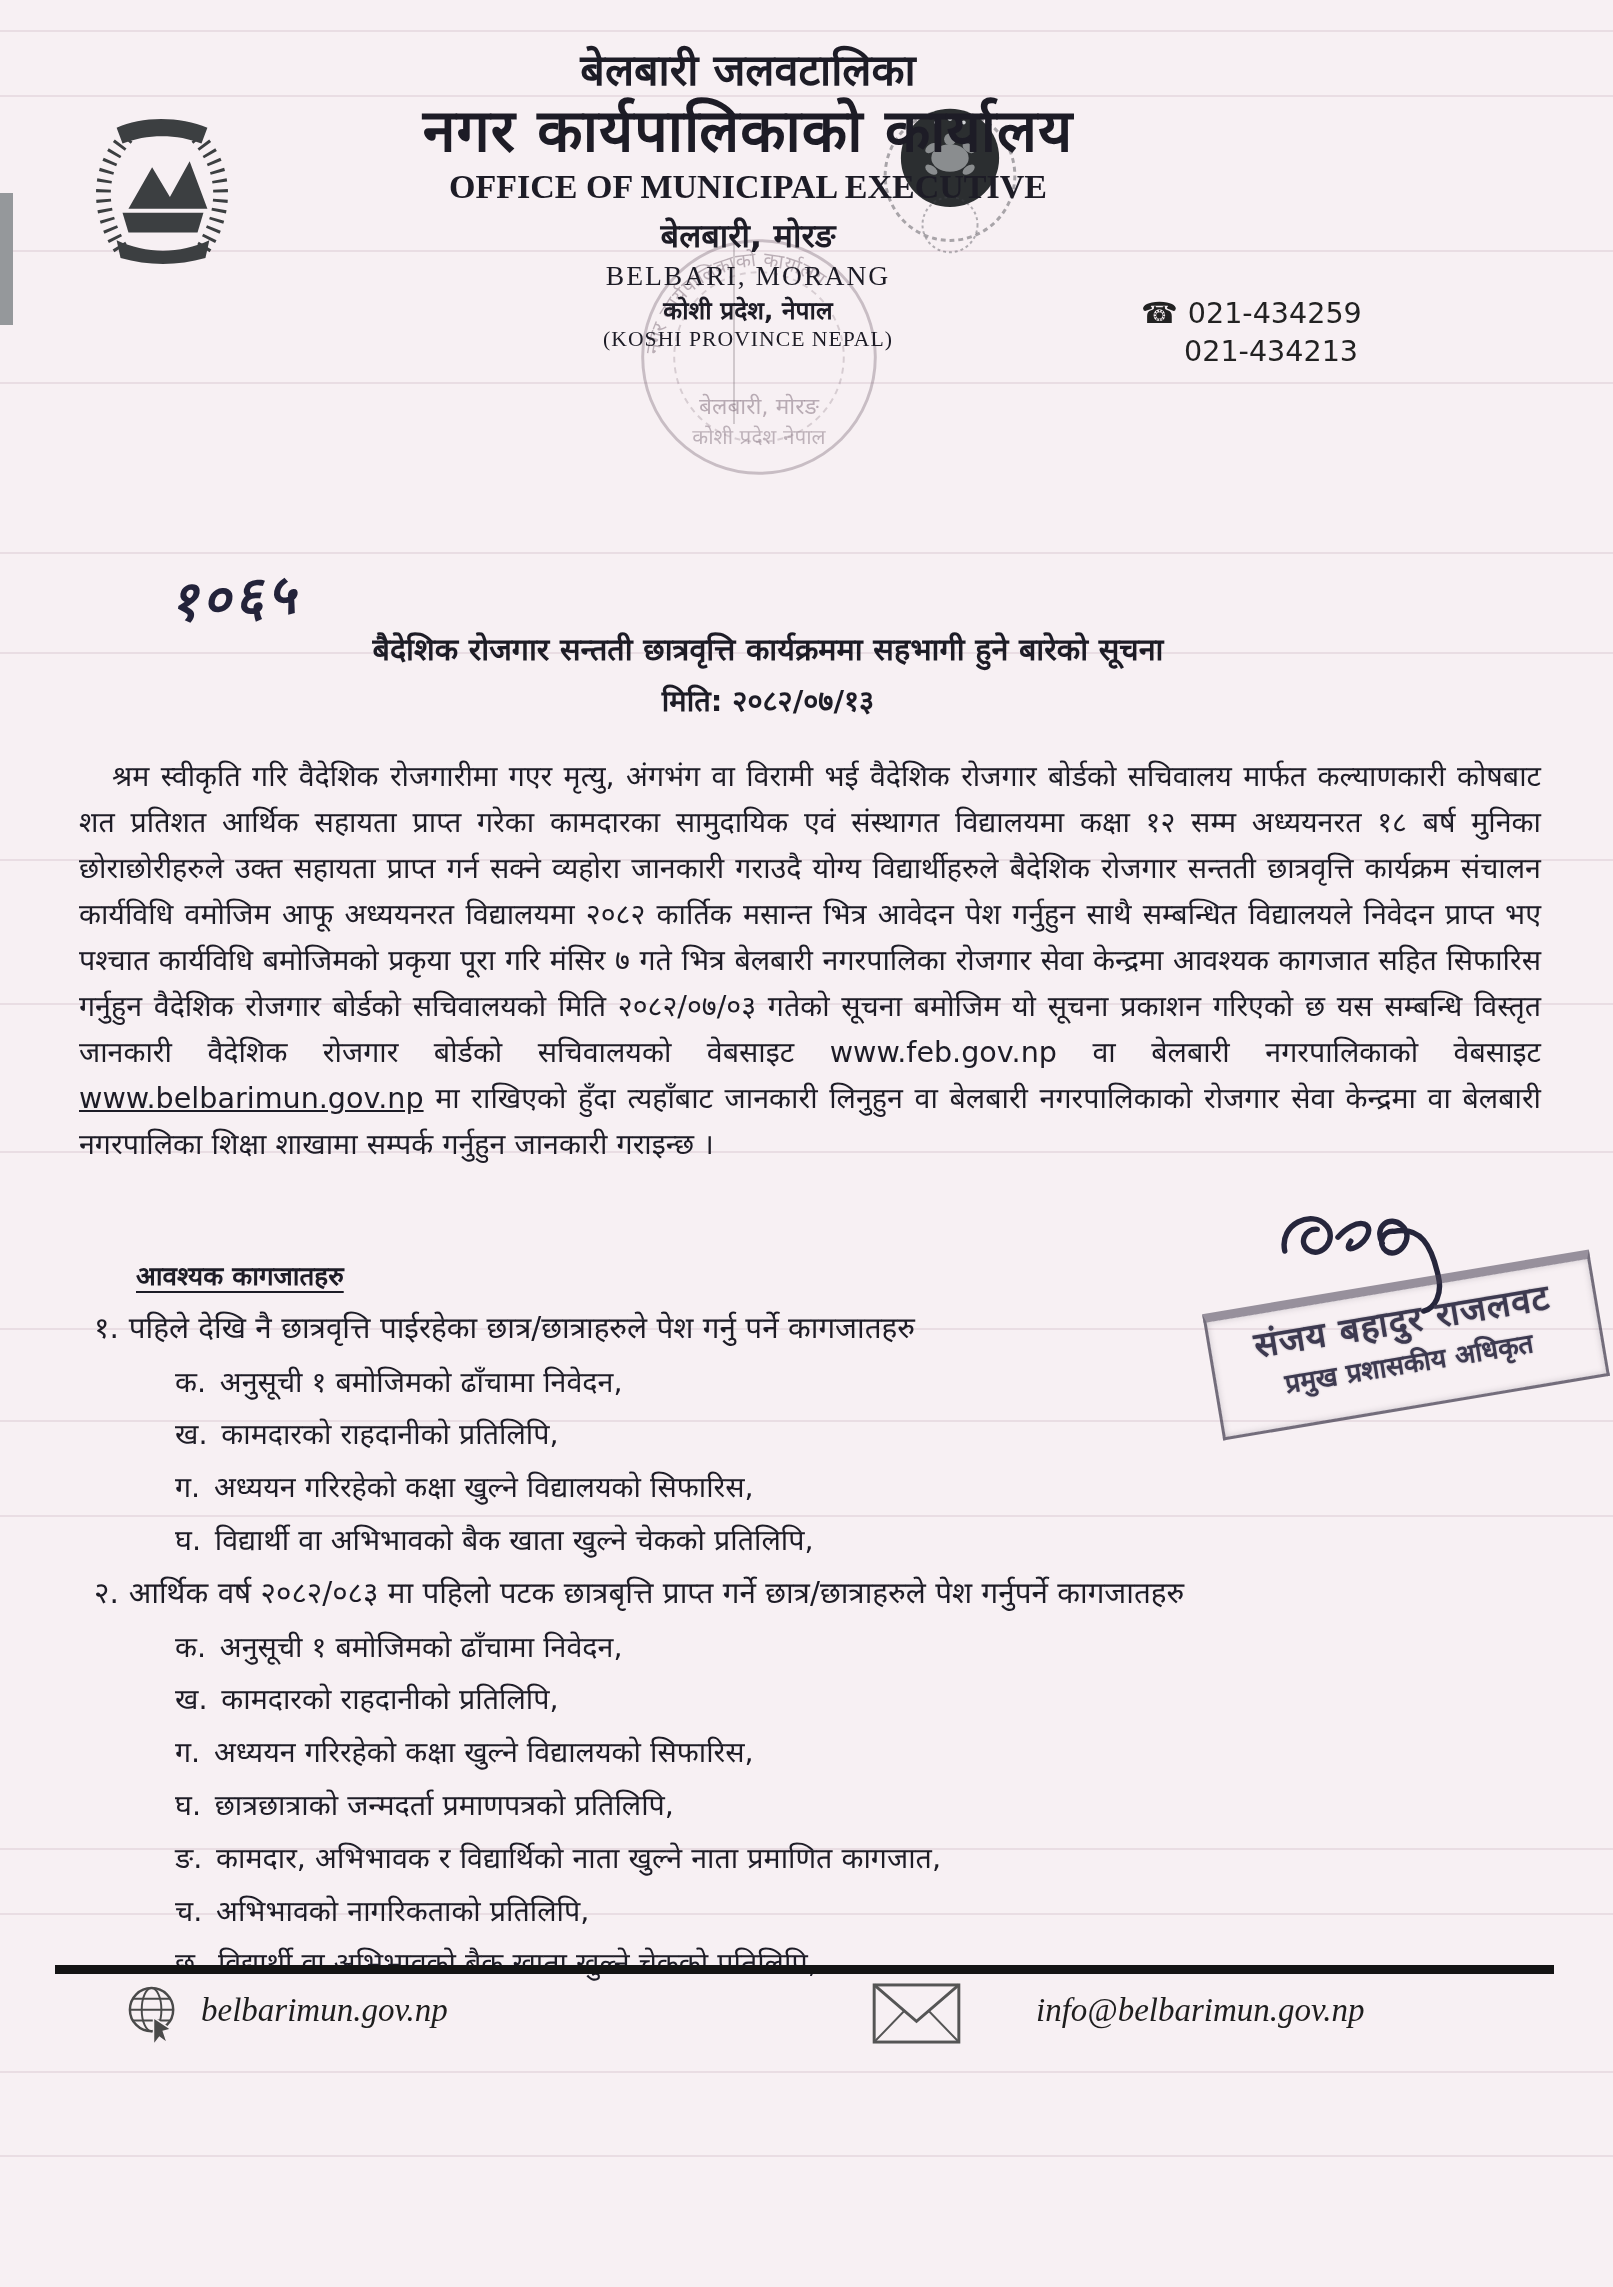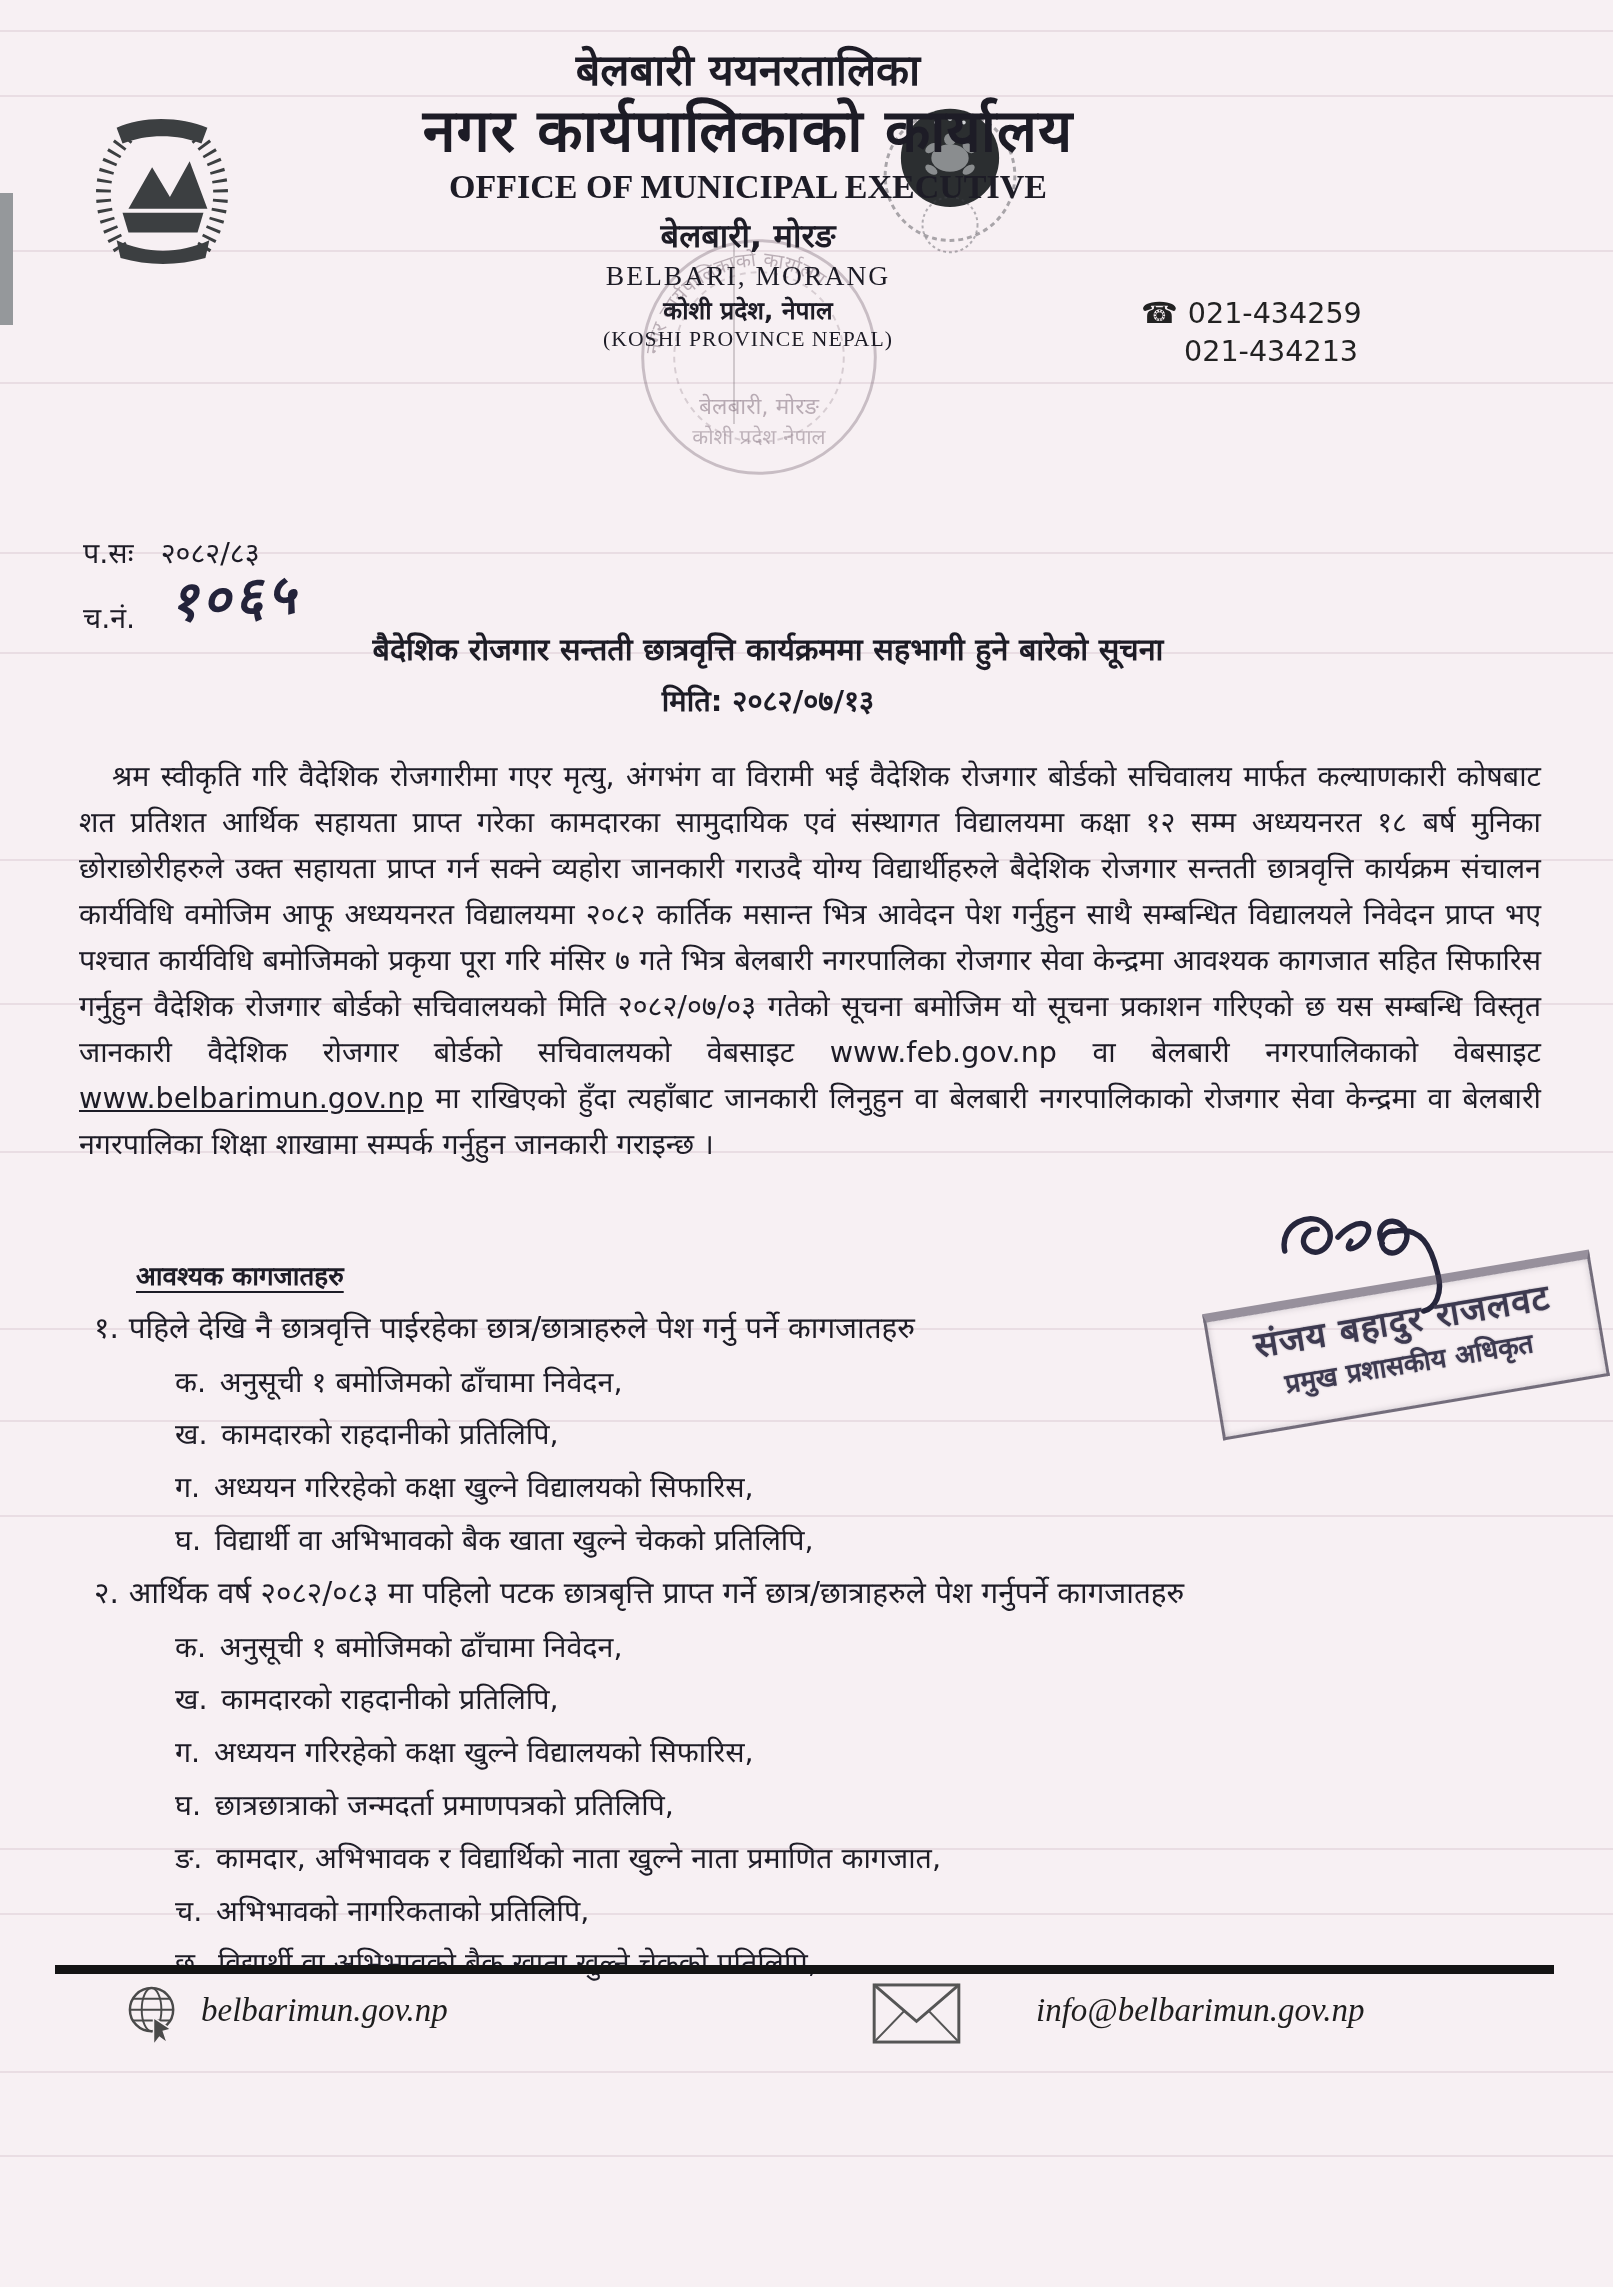--- a/index.html
+++ b/index.html
@@ -121,43 +121,36 @@
         <path id="stamp-arc" d="M 38,150 A 102,102 0 0 1 242,150" fill="none"></path>
       </defs>
     <text font-size="20" fill="rgba(105,85,100,0.50)" font-family="DejaVu Sans, sans-serif">
       <textPath href="#stamp-arc" startOffset="12">नगर कार्यपालिकाको कार्यालय</textPath>
     </text>
     <text x="140" y="198" text-anchor="middle" font-size="23" fill="rgba(105,85,100,0.52)">बेलबारी, मोरङ</text>
     <text x="140" y="228" text-anchor="middle" font-size="21" fill="rgba(105,85,100,0.48)">कोशी प्रदेश नेपाल</text>
   </svg>
 
   <div class="hdr">
-    <div class="h-np1">बेलबारी ययनरतालिका</div>
+    <div class="h-np1">बेलबारी जलवटालिका</div>
     <div class="h-np2">नगर कार्यपालिकाको कार्यालय</div>
     <div class="h-en2">OFFICE OF MUNICIPAL EXECUTIVE</div>
     <div class="h-np3">बेलबारी, मोरङ</div>
     <div class="h-en3">BELBARI, MORANG</div>
     <div class="h-np4">कोशी प्रदेश, नेपाल</div>
     <div class="h-en4">(KOSHI PROVINCE NEPAL)</div>
   </div>
 
   <div class="phones">
     <div>
       <span class="tel-glyph">☎</span><span>021-434259</span>
     </div>
     <div class="row2">021-434213</div>
   </div>
 
-  <div class="refblock">
-    <div>
-      <span>प.सः</span>&nbsp;&nbsp;
-      <span>२०८२/८३</span>
-    </div>
-    <div class="r2">च.नं.</div>
-  </div>
   <div class="ref-handwrite">१०६५</div>
 
   <div class="subject">बैदेशिक रोजगार सन्तती छात्रवृत्ति कार्यक्रममा सहभागी हुने बारेको सूचना</div>
   <div class="dateline">मिति: २०८२/०७/१३</div>
 
   <div class="bodytext"><span>श्रम स्वीकृति गरि वैदेशिक रोजगारीमा गएर मृत्यु, अंगभंग वा विरामी भई वैदेशिक रोजगार बोर्डको सचिवालय मार्फत कल्याणकारी कोषबाट शत प्रतिशत आर्थिक सहायता प्राप्त गरेका कामदारका सामुदायिक एवं संस्थागत विद्यालयमा कक्षा १२ सम्म अध्ययनरत १८ बर्ष मुनिका छोराछोरीहरुले उक्त सहायता प्राप्त गर्न सक्ने व्यहोरा जानकारी गराउदै योग्य विद्यार्थीहरुले बैदेशिक रोजगार सन्तती छात्रवृत्ति कार्यक्रम संचालन कार्यविधि वमोजिम आफू अध्ययनरत विद्यालयमा २०८२ कार्तिक मसान्त भित्र आवेदन पेश गर्नुहुन साथै सम्बन्धित विद्यालयले निवेदन प्राप्त भए पश्चात कार्यविधि बमोजिमको प्रकृया पूरा गरि मंसिर ७ गते भित्र बेलबारी  नगरपालिका रोजगार सेवा केन्द्रमा आवश्यक कागजात सहित सिफारिस गर्नुहुन वैदेशिक रोजगार बोर्डको सचिवालयको मिति २०८२/०७/०३ गतेको सूचना बमोजिम यो सूचना प्रकाशन गरिएको छ यस सम्बन्धि विस्तृत जानकारी वैदेशिक रोजगार बोर्डको सचिवालयको वेबसाइट www.feb.gov.np वा बेलबारी नगरपालिकाको वेबसाइट </span><span class="bodylink">www.belbarimun.gov.np</span><span> मा राखिएको हुँदा त्यहाँबाट जानकारी लिनुहुन वा बेलबारी नगरपालिकाको रोजगार सेवा केन्द्रमा वा बेलबारी नगरपालिका शिक्षा शाखामा सम्पर्क गर्नुहुन जानकारी गराइन्छ ।</span></div>
 
   <svg class="signature-svg" viewBox="0 0 260 145">
     <path d="M14,70 C8,42 42,28 56,44 C68,57 52,78 38,69 C28,62 34,47 47,48
              M68,56 C86,35 106,40 97,56 C90,68 72,73 81,60

